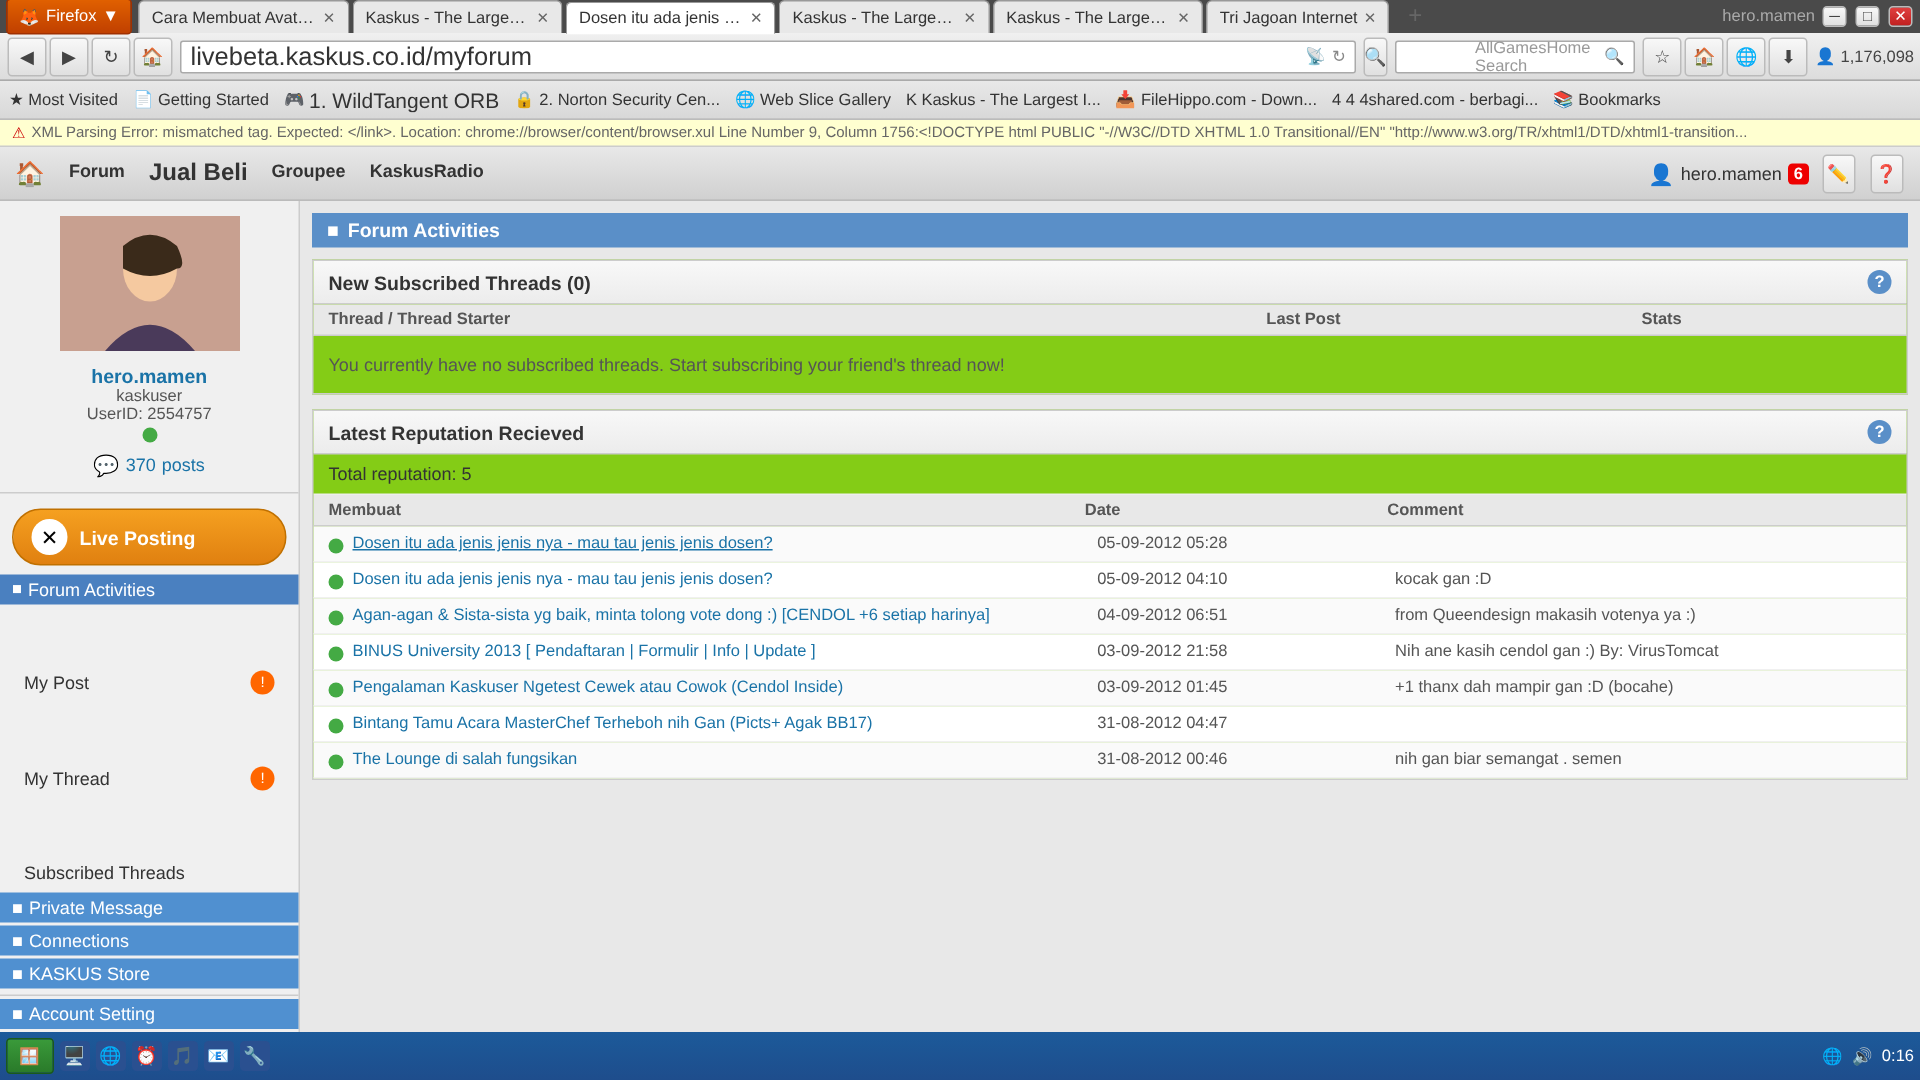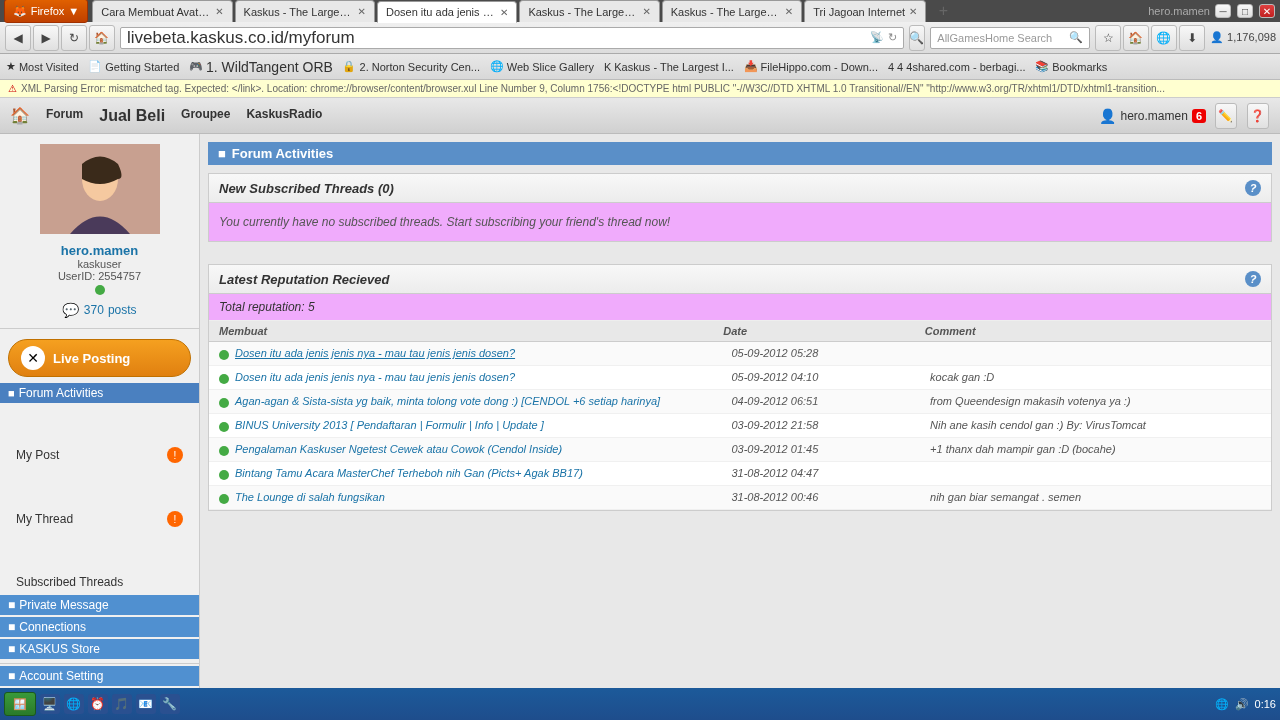--- a/index.html
+++ b/index.html
@@ -52,21 +52,21 @@
     .sidebar-section { padding: 3px 8px; background: #4a80c0; color: white; font-size: 12px; display: flex; align-items: center; gap: 4px; margin: 2px 0; cursor: pointer; }
     .sidebar-item { padding: 4px 16px; font-size: 12px; color: #333; cursor: pointer; display: flex; align-items: center; justify-content: space-between; margin-top: 40px; }
     .badge { background: #ff6600; color: white; border-radius: 50%; width: 16px; height: 16px; display: flex; align-items: center; justify-content: center; font-size: 10px; }
 
     .sidebar-section2 { padding: 3px 8px; background: #5090d0; color: white; font-size: 12px; display: flex; align-items: center; gap: 4px; margin: 2px 0; cursor: pointer; }
 
     
     .main-content { flex: 1; background: #e8e8e8; overflow-y: auto; padding: 8px; }
     .forum-activities-header { background: #5a8fc8; color: white; padding: 4px 10px; font-size: 13px; font-weight: bold; margin-bottom: 8px; display: flex; align-items: center; gap: 6px; }
 
-    .section-box { background: #f0abfc; border: 1px solid #ccc; margin-bottom: 22px; font-style: italic; }
+    .section-box { background: #84cc16; border: 1px solid #ccc; margin-bottom: 10px; }
     .section-header { background: linear-gradient(to bottom, #f8f8f8, #ececec); border-bottom: 1px solid #ccc; padding: 6px 10px; display: flex; align-items: center; justify-content: space-between; }
     .section-title { font-size: 13px; font-weight: bold; color: #333; }
     .help-icon { width: 16px; height: 16px; border-radius: 50%; background: #5a8fc8; color: white; display: flex; align-items: center; justify-content: center; font-size: 11px; font-weight: bold; cursor: pointer; }
 
     .table-header { display: flex; background: #e8e8e8; border-bottom: 1px solid #ccc; padding: 4px 10px; }
     .col-thread { flex: 3; font-size: 11px; font-weight: bold; color: #555; }
     .col-lastpost { flex: 1.2; font-size: 11px; font-weight: bold; color: #555; }
     .col-stats { flex: 0.8; font-size: 11px; font-weight: bold; color: #555; }
 
     .empty-msg { padding: 12px 10px; color: #555; font-size: 12px; }
@@ -151,21 +151,21 @@
   <div class="nav-btn">▶</div>
   <div class="nav-btn">↻</div>
   <div class="nav-btn">🏠</div>
   <div class="address-bar">
     <span class="address-text">livebeta.kaskus.co.id/myforum</span>
     <span style="color:#f60;margin:0 4px;">📡</span>
     <span style="color:#888;font-size:11px;">↻</span>
   </div>
   <div class="nav-btn" style="width:16px;">🔍</div>
   <div class="address-bar" style="width:160px;max-width:160px;">
-    <span style="color:#999;">AllGamesHome Search</span>
+    <span style="color:#999;margin-left:46px;">AllGamesHome Search</span>
     <span style="margin-left:auto;font-size:11px;">🔍</span>
   </div>
   <div class="nav-btn">☆</div>
   <div class="nav-btn">🏠</div>
   <div class="nav-btn">🌐</div>
   <div class="nav-btn">⬇</div>
   <div style="color:#444;font-size:11px;margin-left:4px;">
     <span>👤</span>
     <span>1,176,098</span>
   </div>
@@ -315,20 +315,25 @@
       <div class="forum-activities-header">
         <span>■</span>
         <span>Forum Activities</span>
       </div>
 
       <div class="section-box">
         <div class="section-header">
           <span class="section-title">New Subscribed Threads (0)</span>
           <div class="help-icon">?</div>
         </div>
+        <div class="table-header">
+          <span class="col-thread">Thread / Thread Starter</span>
+          <span class="col-lastpost">Last Post</span>
+          <span class="col-stats">Stats</span>
+        </div>
         <div class="empty-msg">You currently have no subscribed threads. Start subscribing your friend's thread now!</div>
       </div>
 
       <div class="section-box">
         <div class="section-header">
           <span class="section-title">Latest Reputation Recieved</span>
           <div class="help-icon">?</div>
         </div>
         <div class="rep-total">Total reputation: 5</div>
         <div class="rep-table-header">

